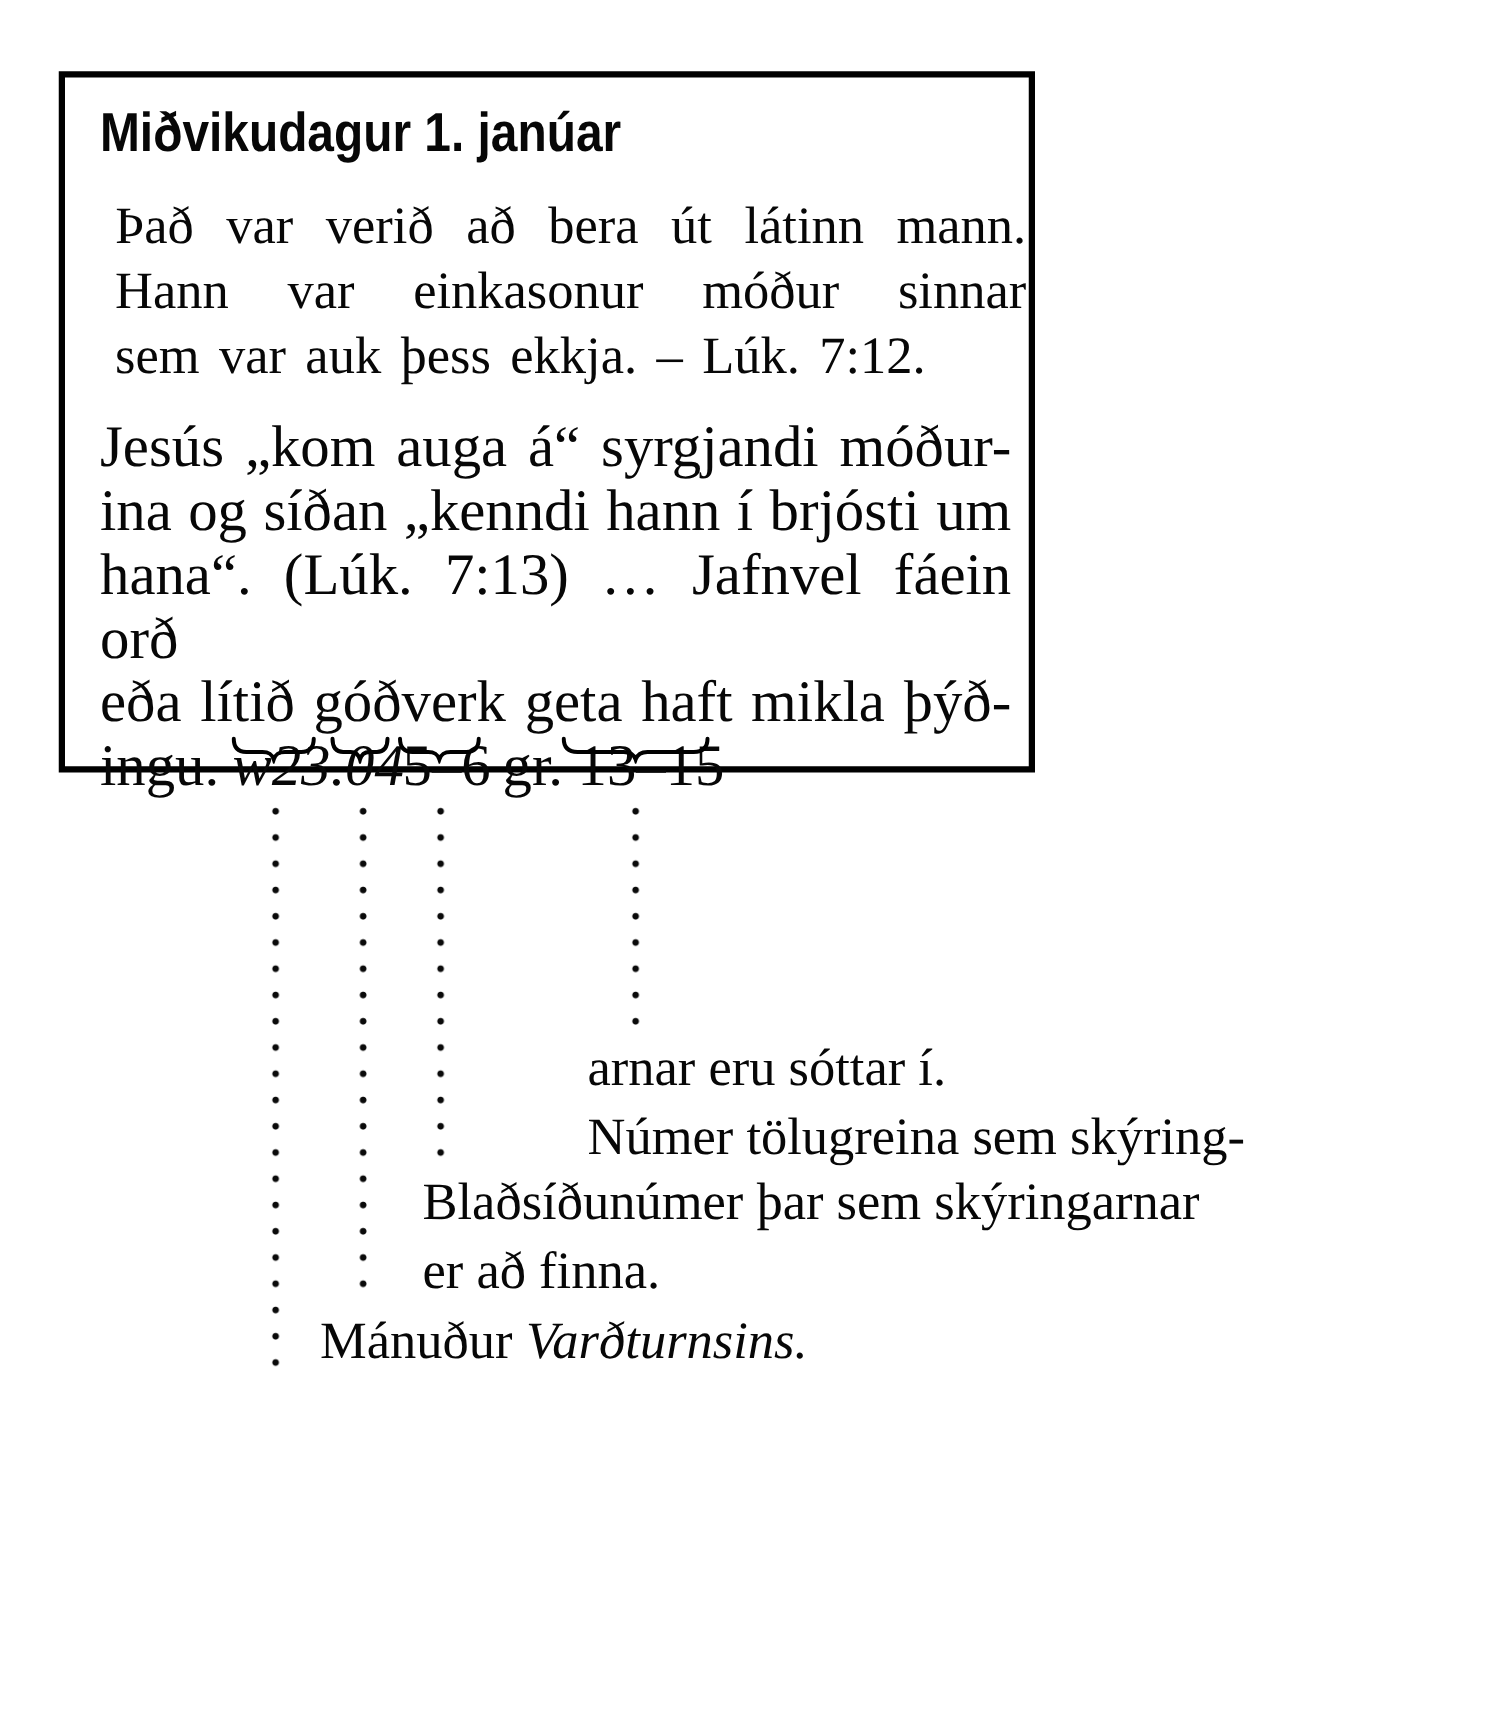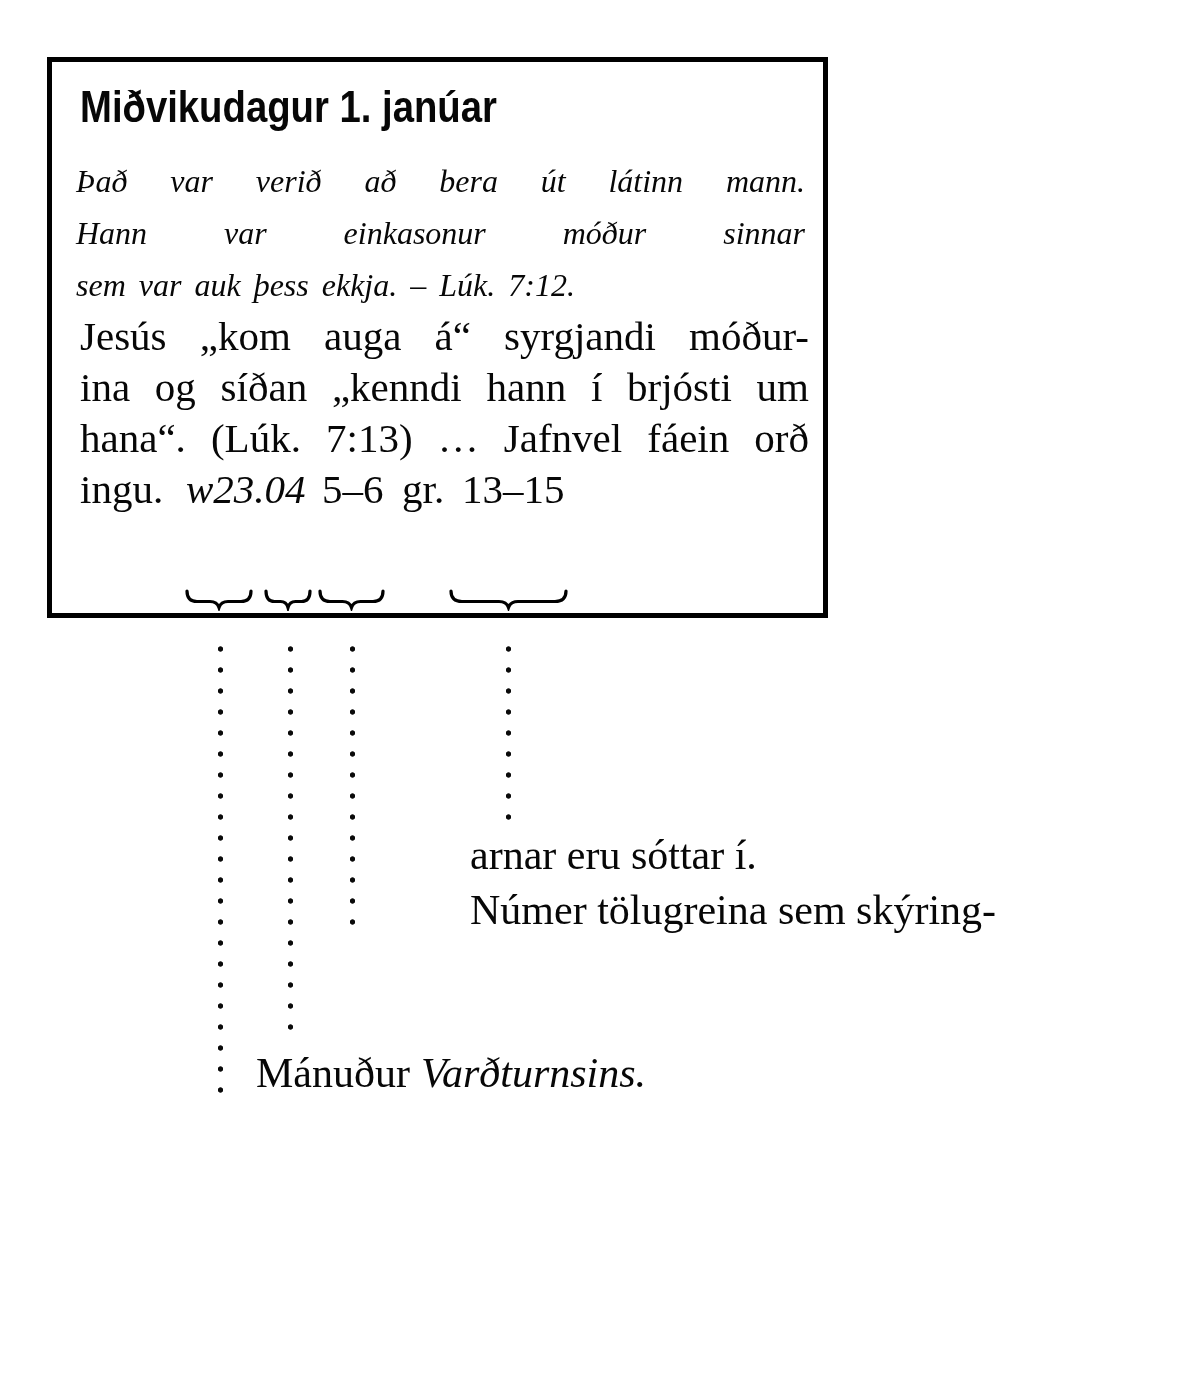--- a/index.html
+++ b/index.html
@@ -21,28 +21,28 @@
     background:#fff;
   }
   .card-heading{
     position:absolute;left:28px;top:22px;margin:0;
     font-family:"Liberation Sans","DejaVu Sans",sans-serif;
     font-weight:700;font-size:44px;line-height:1.05;
     white-space:nowrap;
   }
   .card-heading .squeeze{display:inline-block;transform:scaleX(.87);transform-origin:0 50%;}
   .scripture{
-    position:absolute;left:24px;top:93px;width:729px;
-    font-style:italic;font-size:32px;line-height:52px;
+    position:absolute;left:40px;top:93px;width:729px;
+    font-size:42px;line-height:52px;
   }
   .scripture .just{text-align:justify;text-align-last:justify;}
   .scripture .last{word-spacing:5px;}
   .comment{
-    position:absolute;left:28px;top:249px;width:729px;
-    font-size:41px;line-height:51px;
+    position:absolute;left:28px;top:271px;width:729px;
+    font-size:47px;line-height:51px;
   }
   .comment .just{text-align:justify;text-align-last:justify;}
   .ref-line{position:relative;height:51px;}
   .ref-line span{position:absolute;top:0;white-space:nowrap;}
   .ref-prefix{left:0;font-family:Liberation Serif, serif;}
   .ref-code{left:106px;font-style:italic;}
   .ref-pages{left:242px;}
   .ref-gr{left:322px;}
   .ref-pars{left:382px;}
 
@@ -80,20 +80,21 @@
     <div class="scripture">
       <div class="just">Það var verið að bera út látinn mann.</div>
       <div class="just">Hann var einkasonur móður sinnar</div>
       <div class="last">sem var auk þess ekkja. – Lúk. 7:12.</div>
     </div>
 
     <div class="comment">
       <div class="just">Jesús „kom auga á“ syrgjandi móður-</div>
       <div class="just">ina og síðan „kenndi hann í brjósti um</div>
       <div class="just">hana“. (Lúk. 7:13) … Jafnvel fáein orð</div>
+      <div class="just">eða lítið góðverk geta haft mikla þýð-</div>
       <div class="ref-line">
         <span class="ref-prefix">ingu.</span>
         <span class="ref-code">w23.04</span>
         <span class="ref-pages">5–6</span>
         <span class="ref-gr">gr.</span>
         <span class="ref-pars">13–15</span>
       </div>
     </div>
   </div>
 
@@ -121,19 +122,23 @@
   <div class="dotline dot-1"></div>
   <div class="dotline dot-2"></div>
   <div class="dotline dot-3"></div>
   <div class="dotline dot-4"></div>
 
   <div class="ann ann-paragraphs">
     <div>arnar eru sóttar í.</div>
     <div>Númer tölugreina sem skýring-</div>
   </div>
 
+  <div class="ann ann-pages">
+    <div>Blaðsíðunúmer þar sem skýringarnar</div>
+    <div>er að finna.</div>
+  </div>
 
   <div class="ann ann-month">
     <span>Mánuður</span><span class="pubname">Varðturnsins.</span>
   </div>
 
 
 </div>
 
 </body></html>

